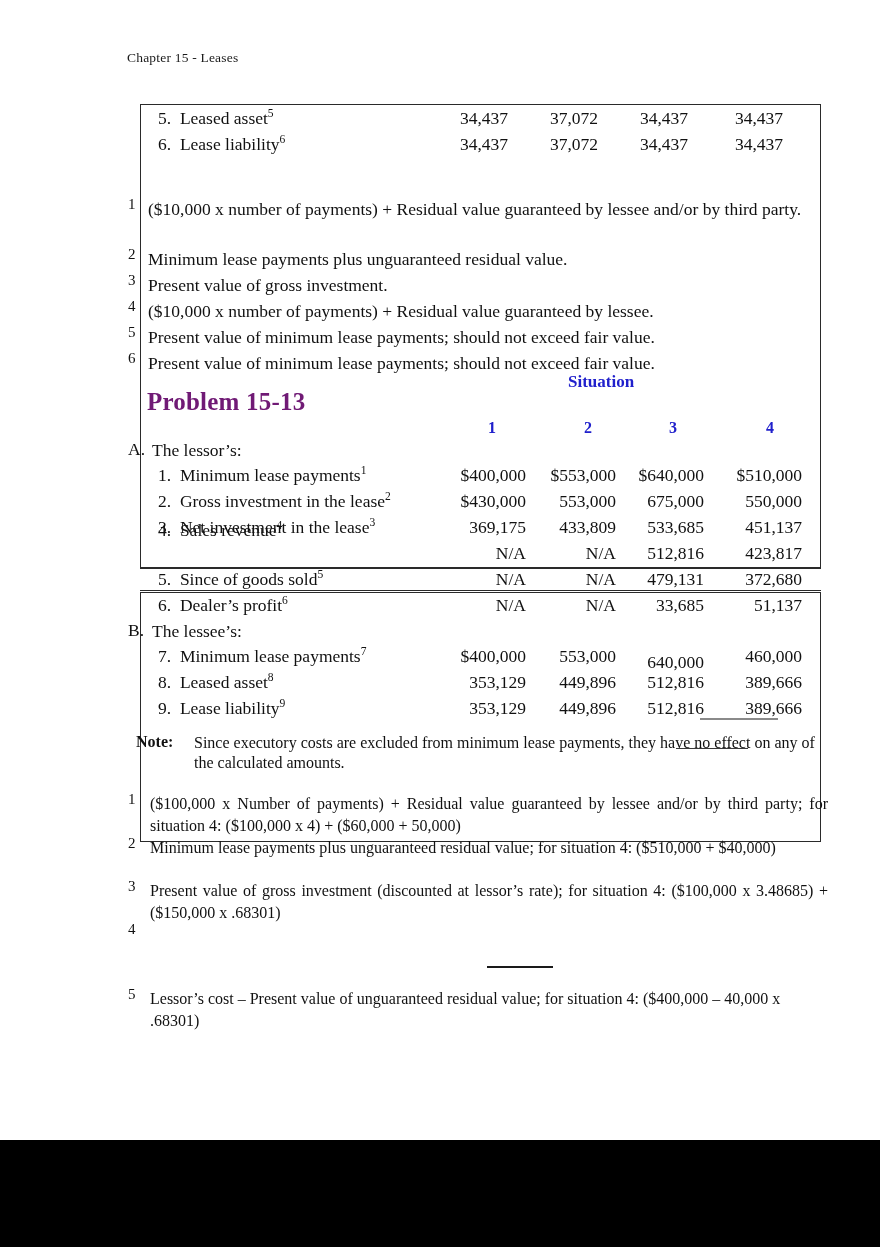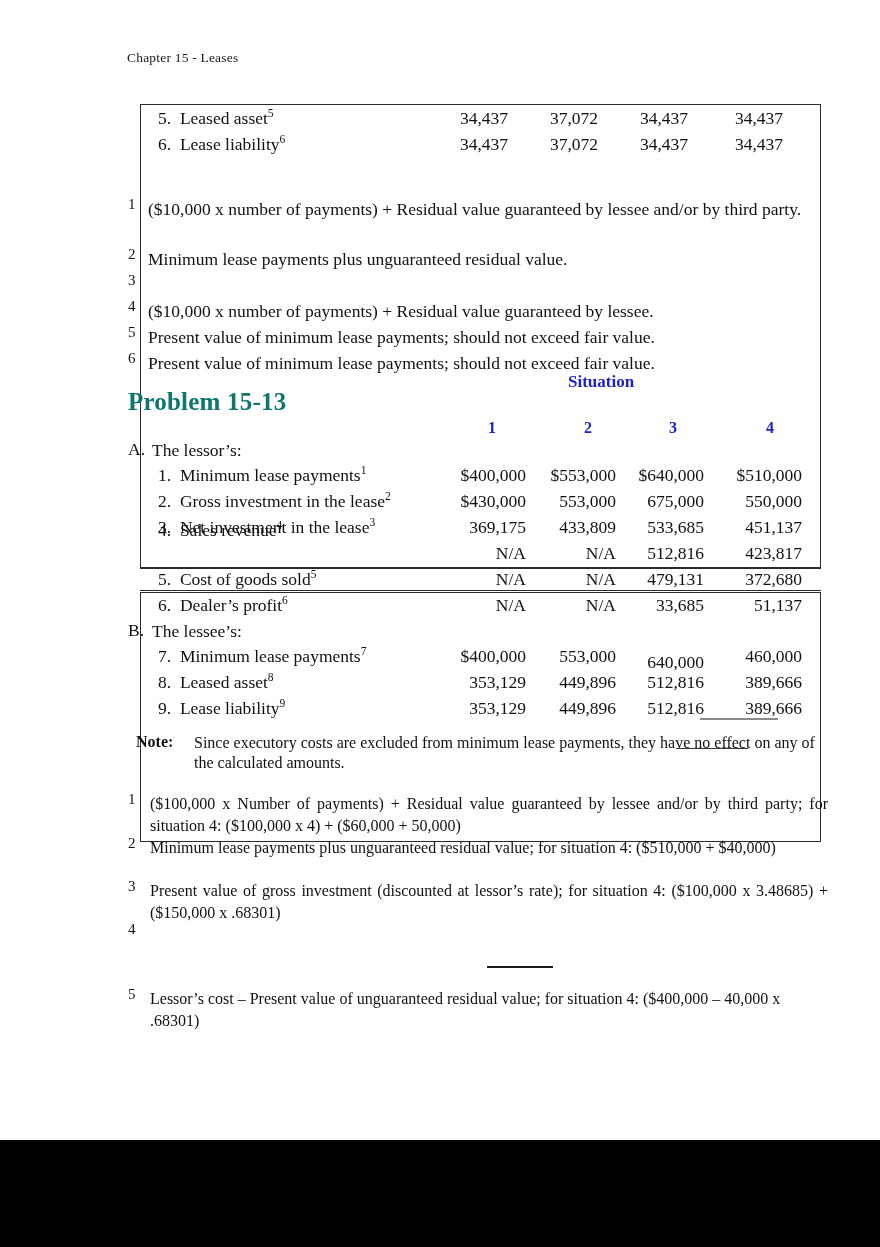--- a/index.html
+++ b/index.html
@@ -165,32 +165,33 @@
   <div class="num" style="left:620px; top:134px; width:68px;">34,437</div>
   <div class="num" style="left:715px; top:134px; width:68px;">34,437</div>
 
   <div class="fn-num" style="left:128px; top:196px;">1</div>
   <div class="fn-body" style="left:148px; top:198px; width:680px;">($10,000 x number of payments) + Residual value guaranteed by lessee and/or by third party.</div>
 
   <div class="fn-num" style="left:128px; top:246px;">2</div>
   <div class="fn-body" style="left:148px; top:248px; width:680px;">Minimum lease payments plus unguaranteed residual value.</div>
 
   <div class="fn-num" style="left:128px; top:272px;">3</div>
+  <div class="fn-body" style="left:148px; top:274px; width:680px;">Present value of gross investment.</div>
 
   <div class="fn-num" style="left:128px; top:298px;">4</div>
   <div class="fn-body" style="left:148px; top:300px; width:680px;">($10,000 x number of payments) + Residual value guaranteed by lessee.</div>
 
   <div class="fn-num" style="left:128px; top:324px;">5</div>
   <div class="fn-body" style="left:148px; top:326px; width:680px;">Present value of minimum lease payments; should not exceed fair value.</div>
 
   <div class="fn-num" style="left:128px; top:350px;">6</div>
   <div class="fn-body" style="left:148px; top:352px; width:680px;">Present value of minimum lease payments; should not exceed fair value.</div>
 
   <div id="situation-label" style="color: rgb(32, 32, 204);">Situation</div>
-  <div id="problem-title" style="color: #0f766e;">Problem 15-13</div>
+  <div id="problem-title" style="color: #701a75; margin-left: 19px;">Problem 15-13</div>
 
   <div class="col-head" style="left: 472px; color: rgb(32, 32, 204);">1</div>
   <div class="col-head" style="left: 568px; color: rgb(32, 32, 204);">2</div>
   <div class="col-head" style="left: 653px; color: rgb(32, 32, 204);">3</div>
   <div class="col-head" style="left: 750px; color: rgb(32, 32, 204);">4</div>
 
   <div class="sec-letter" style="left:128px; top:439px;">A.</div>
   <div class="tx" style="left:152px; top:439px;">The lessor’s:</div>
 
   <div class="row-label" style="top:465px;">
@@ -224,21 +225,21 @@
     <span>4.</span>&nbsp;
     <span>Sales revenue</span><sup>4</sup>
   </div>
   <div class="num" style="left:440px; top:543px; width:86px;">N/A</div>
   <div class="num" style="left:530px; top:543px; width:86px;">N/A</div>
   <div class="num" style="left:618px; top:543px; width:86px;">512,816</div>
   <div class="num" style="left:716px; top:543px; width:86px;">423,817</div>
 
   <div class="row-label" style="top:569px;">
     <span>5.</span>&nbsp;
-    <span>Cost of goods sold</span><sup>5</sup>
+    <span>Since of goods sold</span><sup>5</sup>
   </div>
   <div class="num" style="left:440px; top:569px; width:86px;">N/A</div>
   <div class="num" style="left:530px; top:569px; width:86px;">N/A</div>
   <div class="num" style="left:618px; top:569px; width:86px;">479,131</div>
   <div class="num" style="left:716px; top:569px; width:86px;">372,680</div>
 
   <div class="row-label" style="top:595px;">
     <span>6.</span>&nbsp;
     <span>Dealer’s profit</span><sup>6</sup>
   </div>

